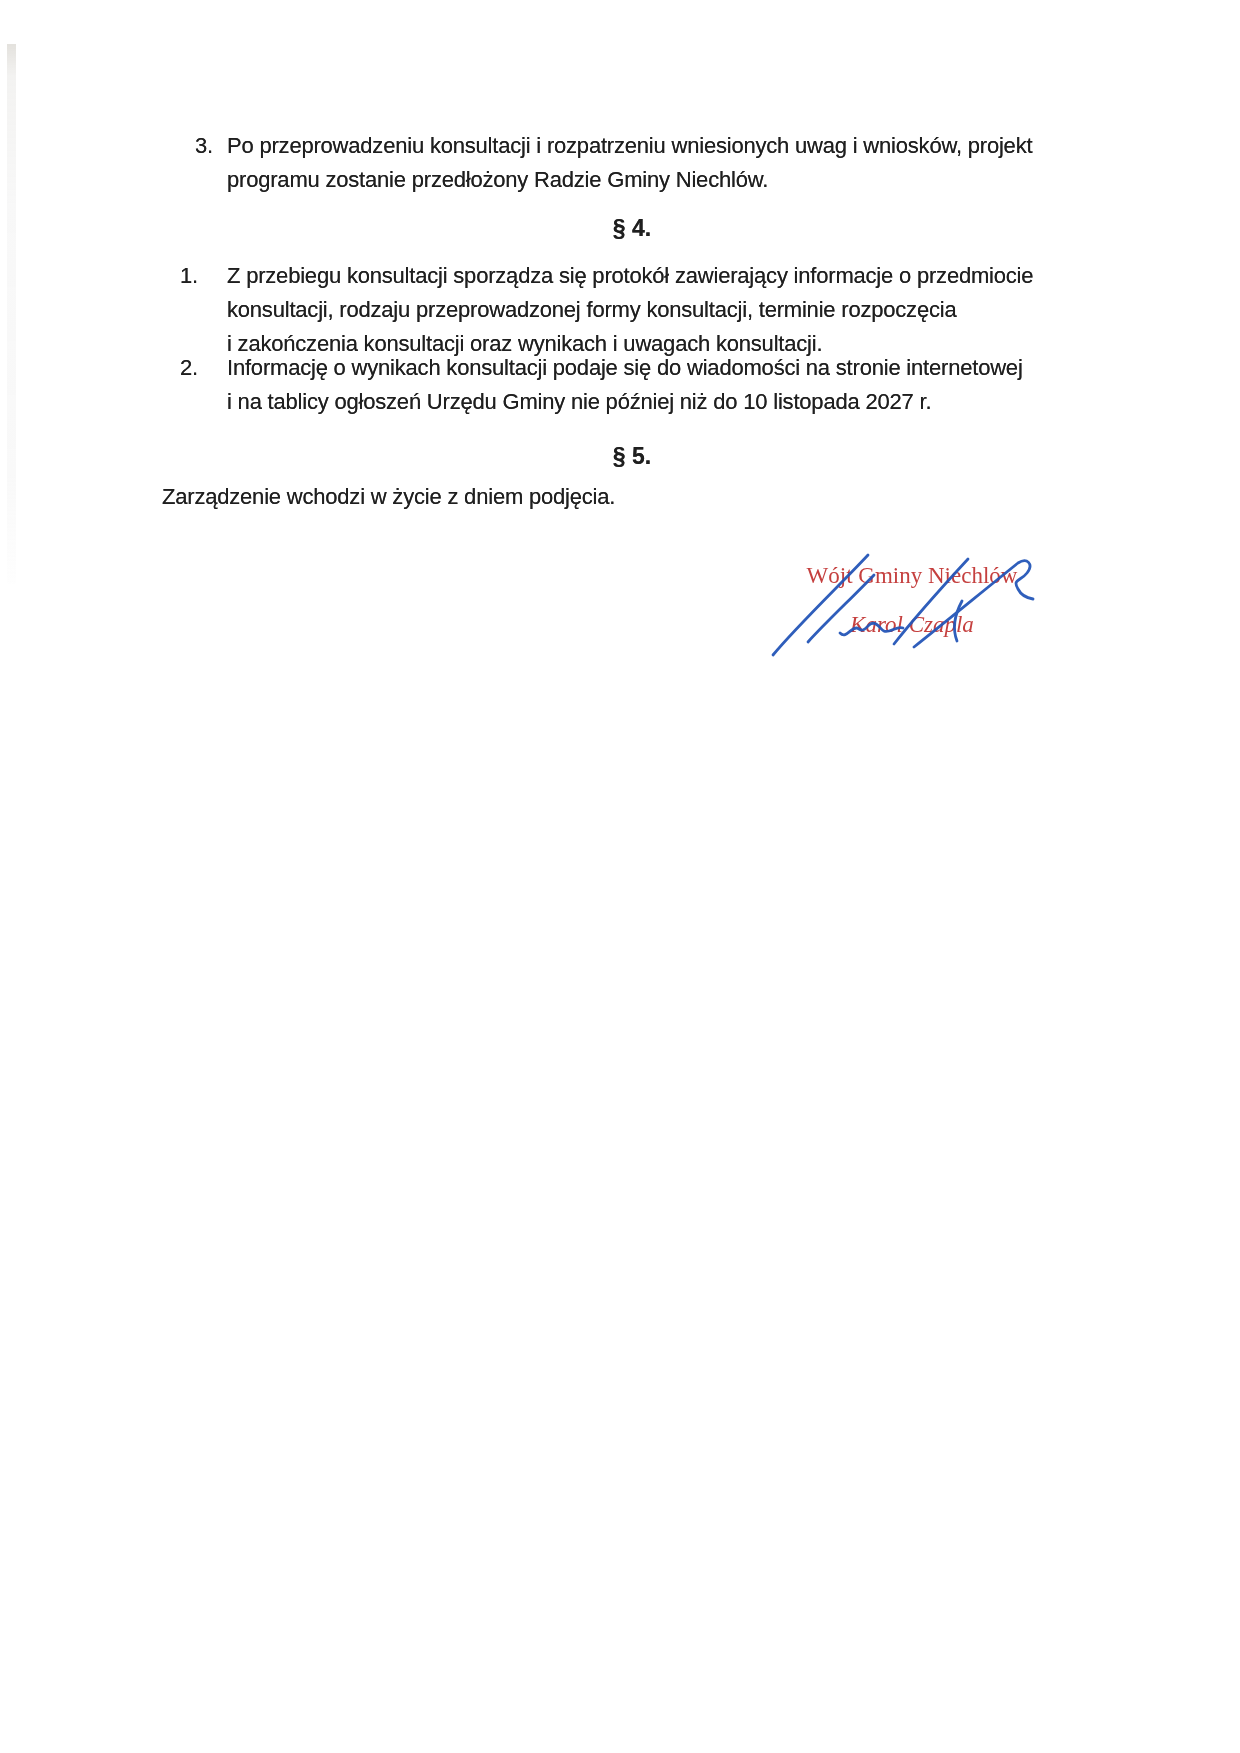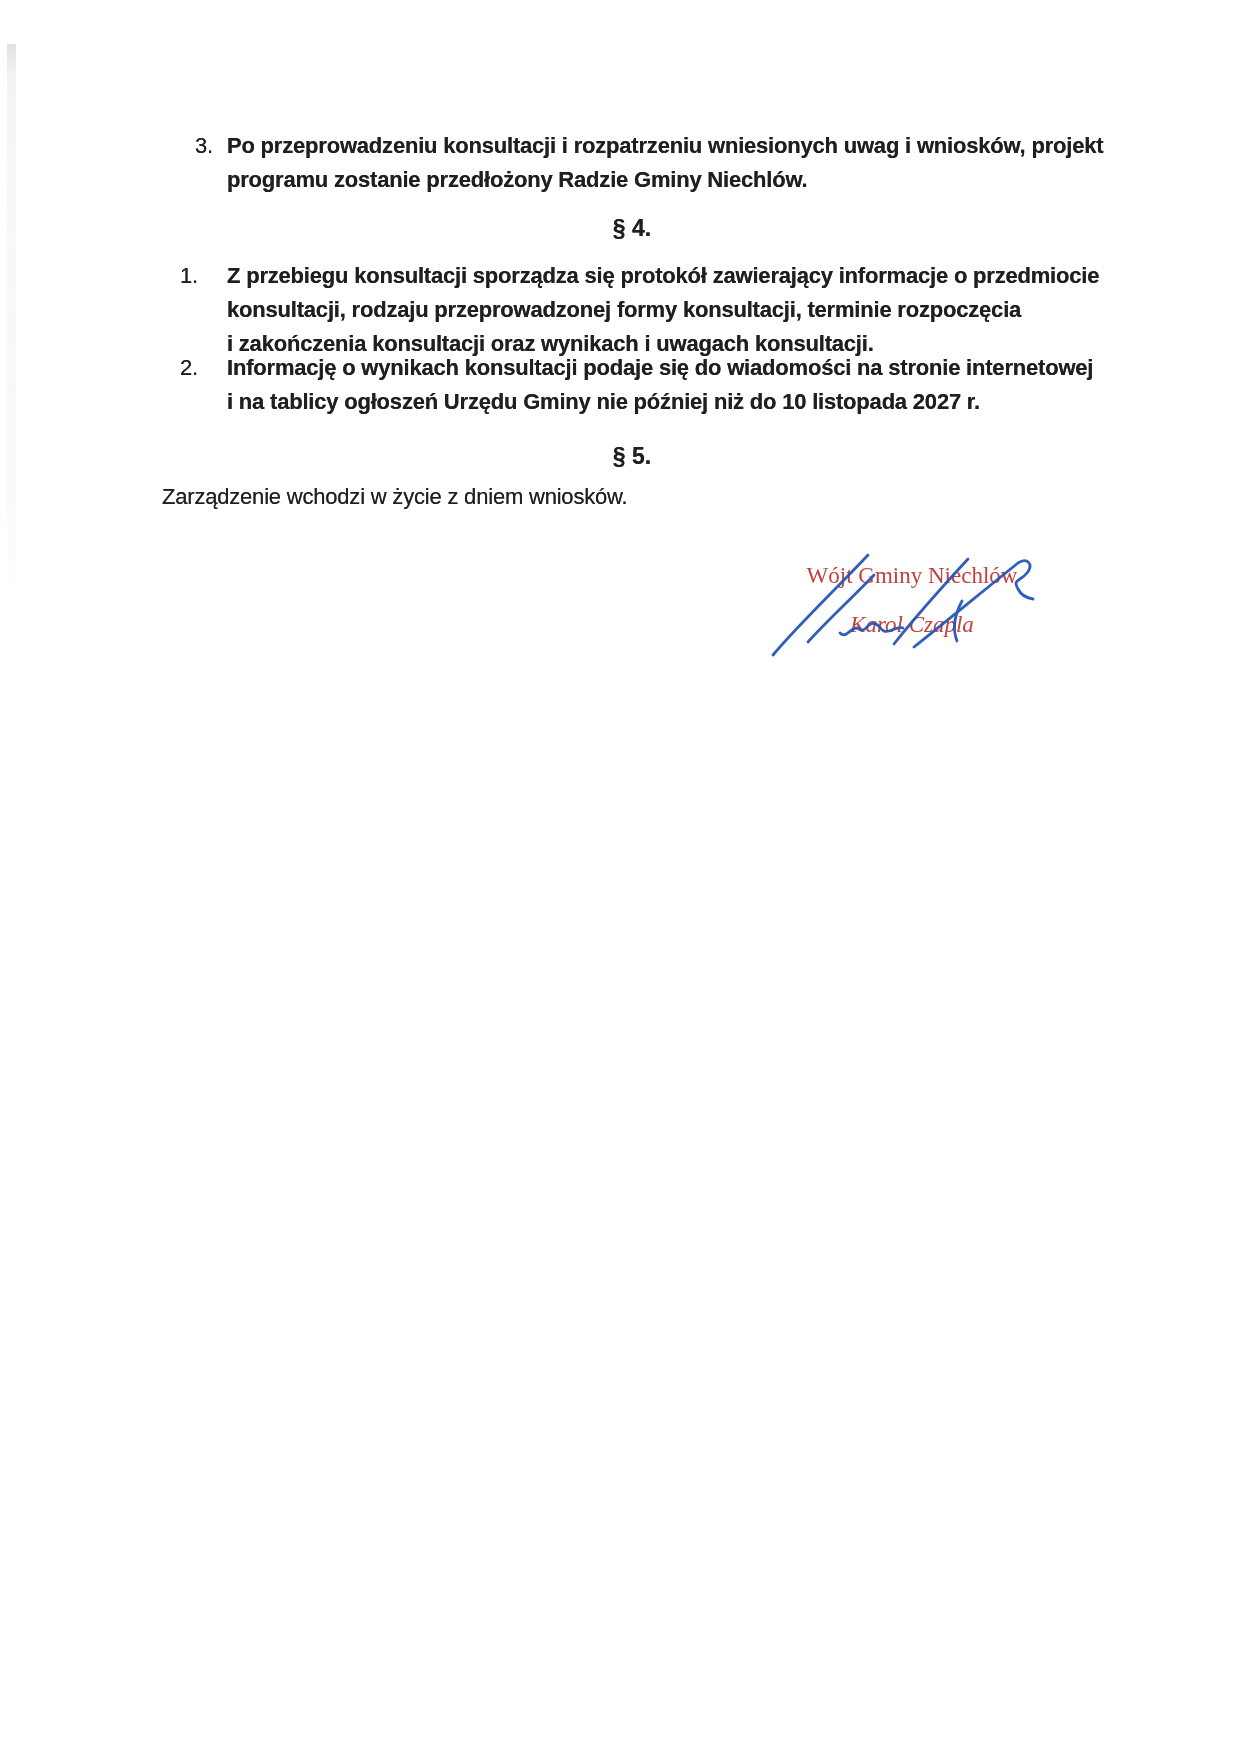--- a/index.html
+++ b/index.html
@@ -38,21 +38,20 @@
     align-items: flex-start;
   }
   .li .num {
     flex: 0 0 47px;
     line-height: 34px;
   }
   .li.li3 .num { padding-left: 15px; box-sizing: border-box; }
   .par {
     white-space: pre-line;
     width: 900px;
-    font-weight: bold;
   }
   .sect {
     position: absolute;
     left: 142px;
     width: 980px;
     text-align: center;
     font-size: 23px;
     line-height: 34px;
     font-weight: 700;
     text-shadow: 0 0 0.5px rgba(25,25,25,0.8);
@@ -113,21 +112,21 @@
   </div>
 
   <div class="li body-text" style="top:351px">
     <span class="num">2.</span>
     <div class="par">Informację o wynikach konsultacji podaje się do wiadomości na stronie internetowej
 i na tablicy ogłoszeń Urzędu Gminy nie później niż do 10 listopada 2027 r.</div>
   </div>
 
   <div class="sect" style="top:439px">§ 5.</div>
 
-  <div class="plain body-text" style="top:480px">Zarządzenie wchodzi w życie z dniem wniosków.</div>
+  <div class="plain body-text" style="top:480px">Zarządzenie wchodzi w życie z dniem podjęcia.</div>
 
   <div class="sig">
     <div class="sig-title">Wójt Gminy Niechlów</div>
     <div class="sig-name">Karol Czapla</div>
   </div>
 
   <svg class="sig-ink" viewBox="0 0 300 122" aria-hidden="true">
     <g fill="none" stroke-width="2.8" stroke-linecap="round" stroke-linejoin="round" opacity="0.95" stroke="#2456b8">
       <path d="M17,112 C40,84 86,40 112,12"></path>
       <path d="M52,99 C70,79 98,53 118,32"></path>

